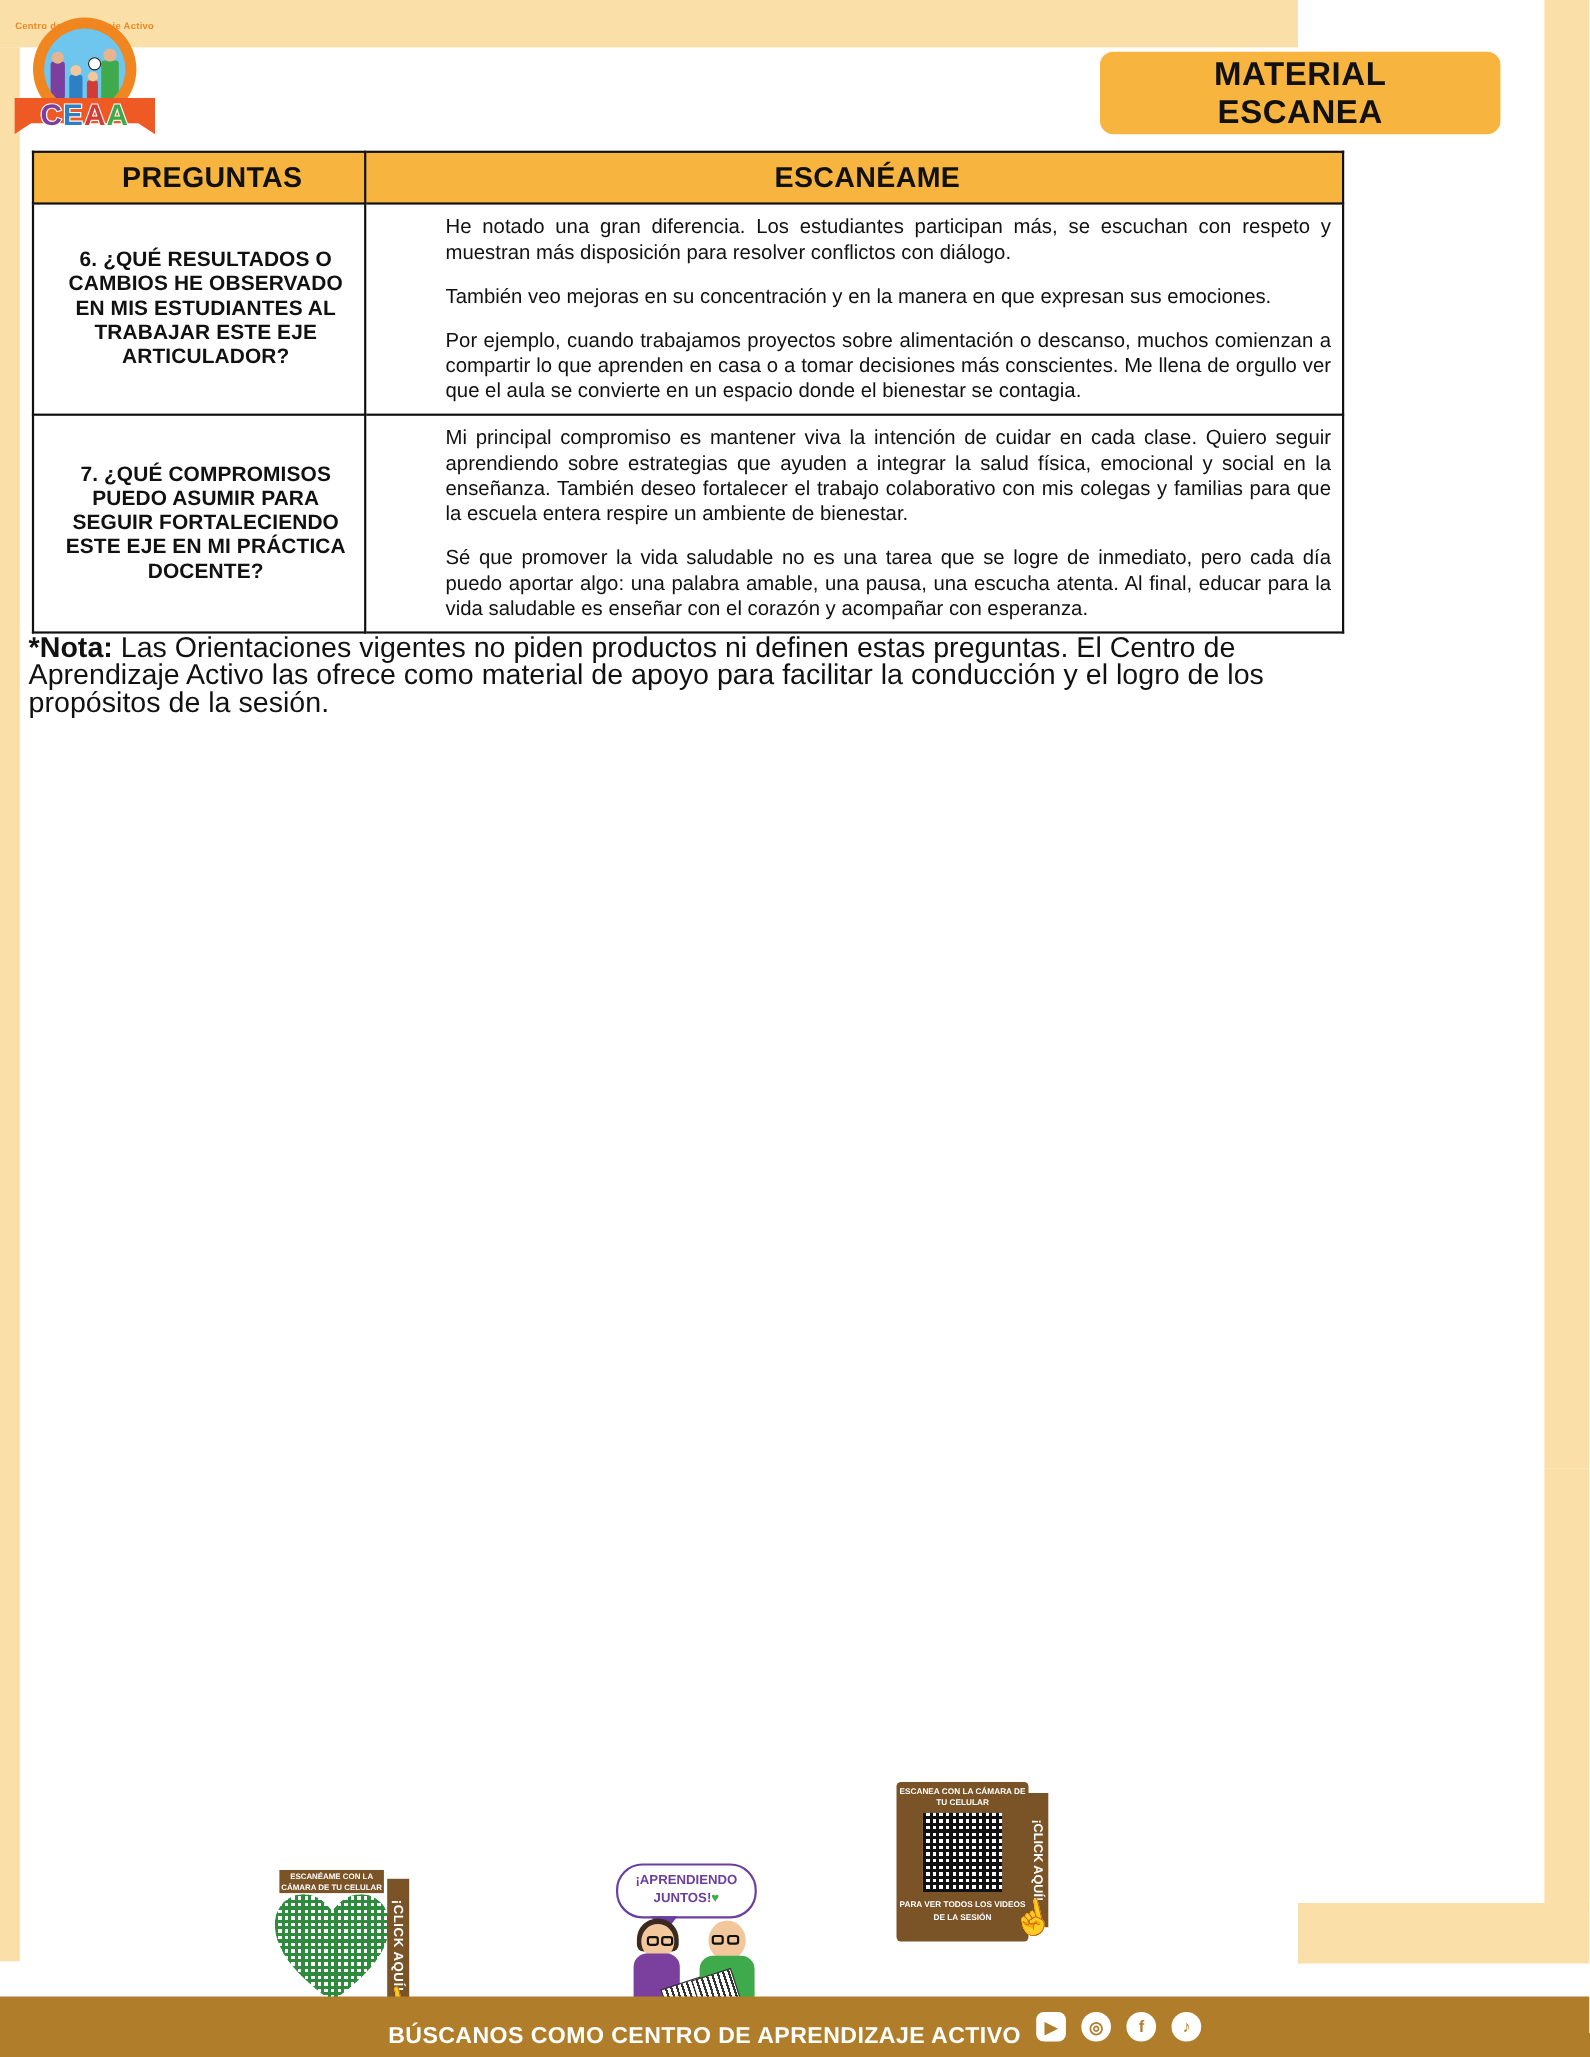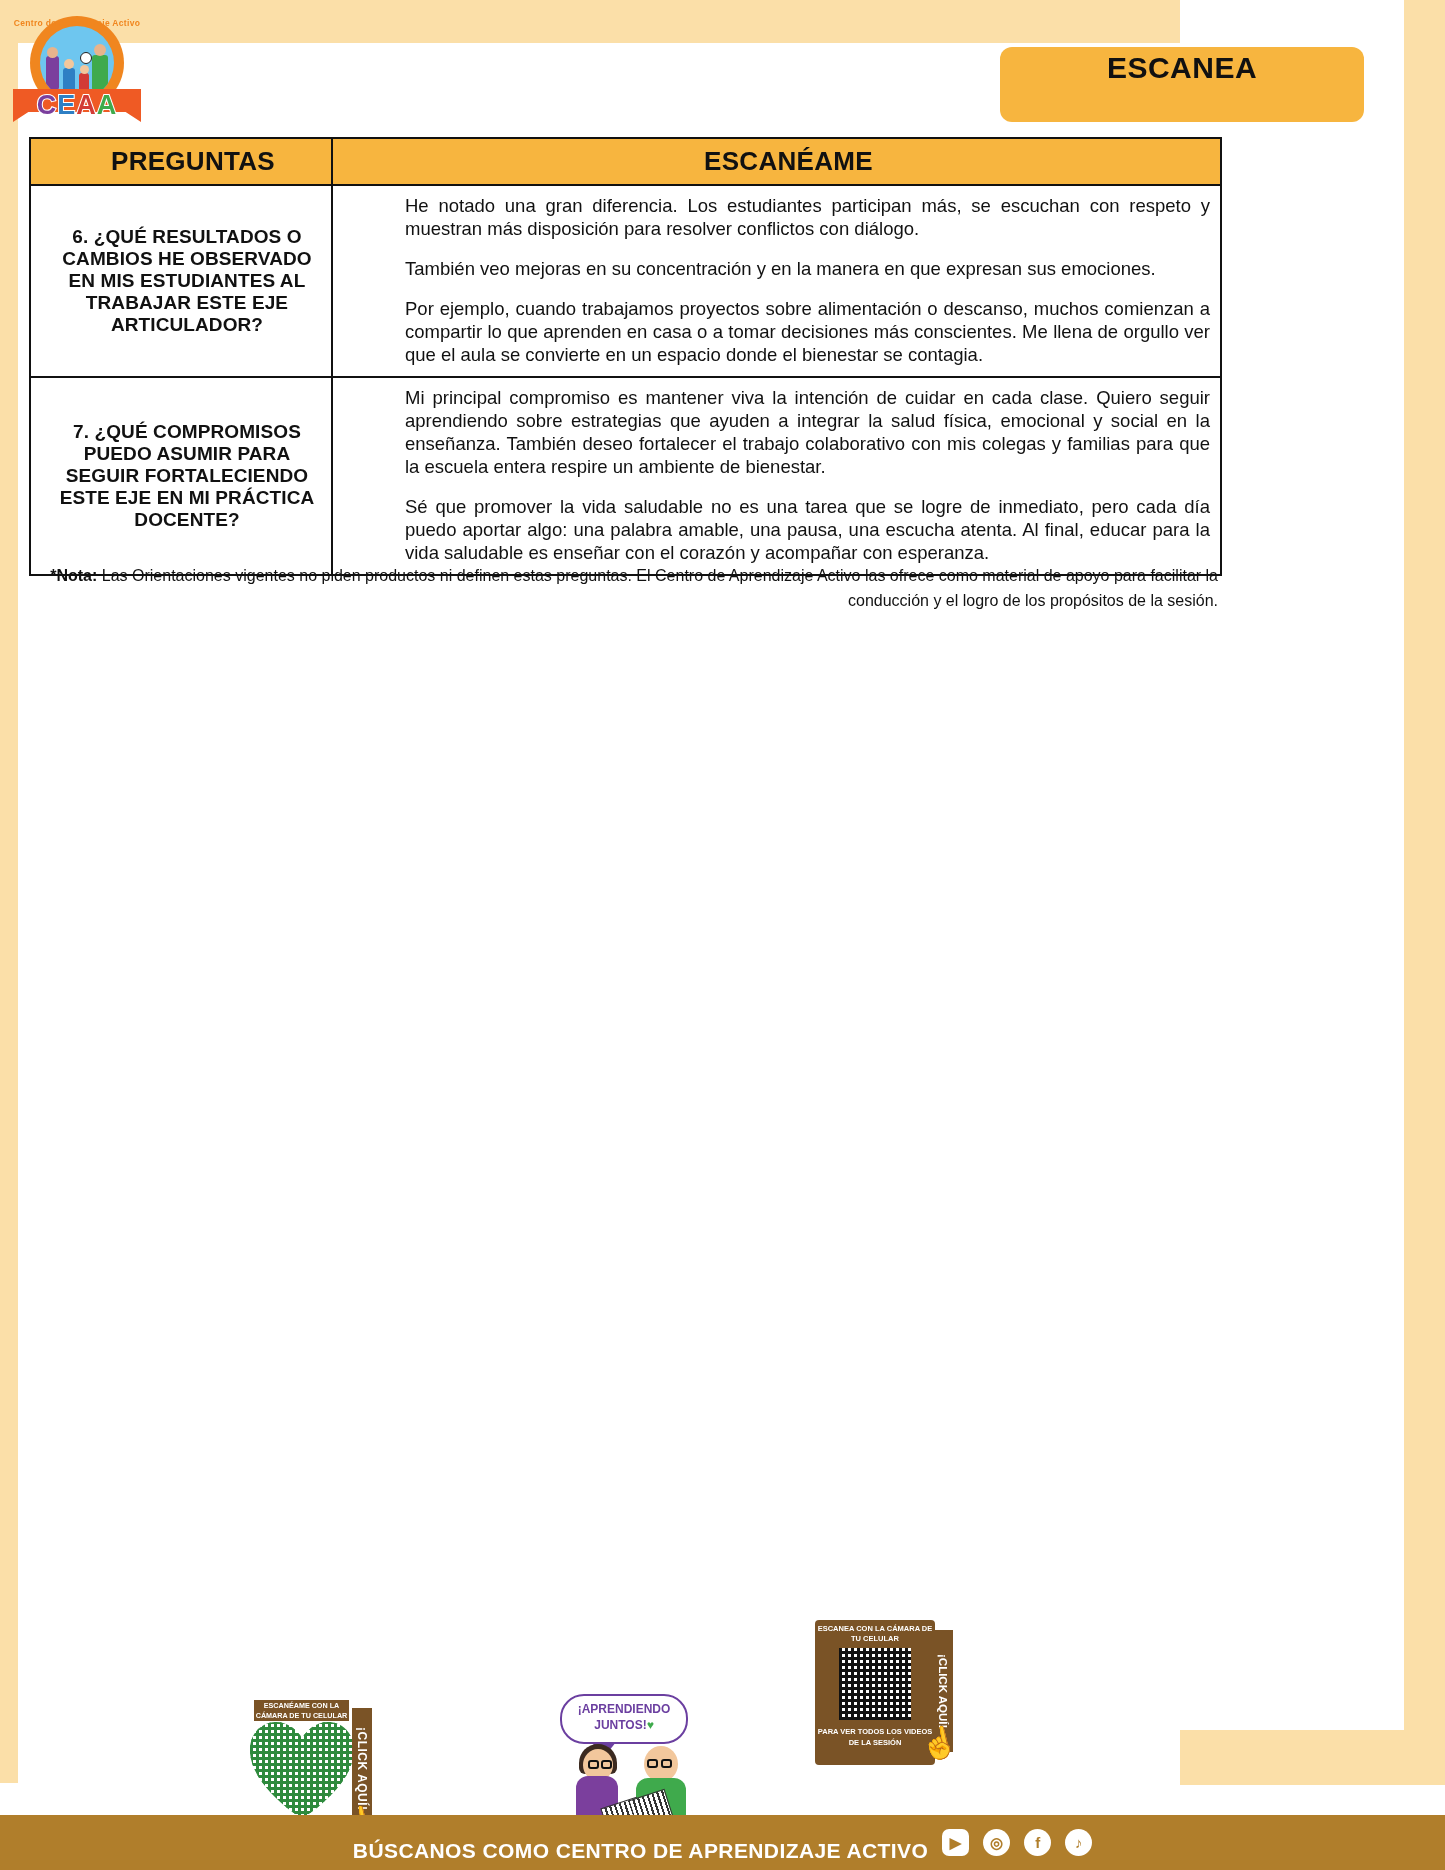--- a/index.html
+++ b/index.html
@@ -179,26 +179,26 @@
     color: #111111;
     padding: 8px 10px 10px 10px;
     vertical-align: top;
   }
   .r-cell p { margin-bottom: 17px; margin-left: 48px; }
   .r-cell p:last-child { margin-bottom: 0; }
 
   
   .note {
     position: absolute;
-    left: 26px; top: 563px;
+    left: 26px; top: 576px;
     width: 1192px;
-    font-size: 16px;
+    font-size: 26px;
     line-height: 25px;
     color: #111111;
-    text-align: right;
+    text-align: left;
   }
   .note b { font-weight: bold; }
 
   
   .qr-left {
     position: absolute;
     left: 248px; top: 1700px;
     width: 118px; height: 150px;
   }
   .qr-left-cap {
@@ -405,20 +405,21 @@
       <span class="logo-fig fig-d-head"></span>
       <span class="ball"></span>
     </div>
     <div class="logo-ribbon"></div>
     <div class="logo-ceaa">
       <i class="c1">C</i><i class="c2">E</i><i class="c3">A</i><i class="c4">A</i>
     </div>
   </div>
 
   <div class="material-badge">
+    <div>MATERIAL</div>
     <div>ESCANEA</div>
   </div>
 
   <table class="tbl">
     <colgroup>
         <col class="col-q">
         <col class="col-r">
       </colgroup>
     <tbody>
       <tr>

